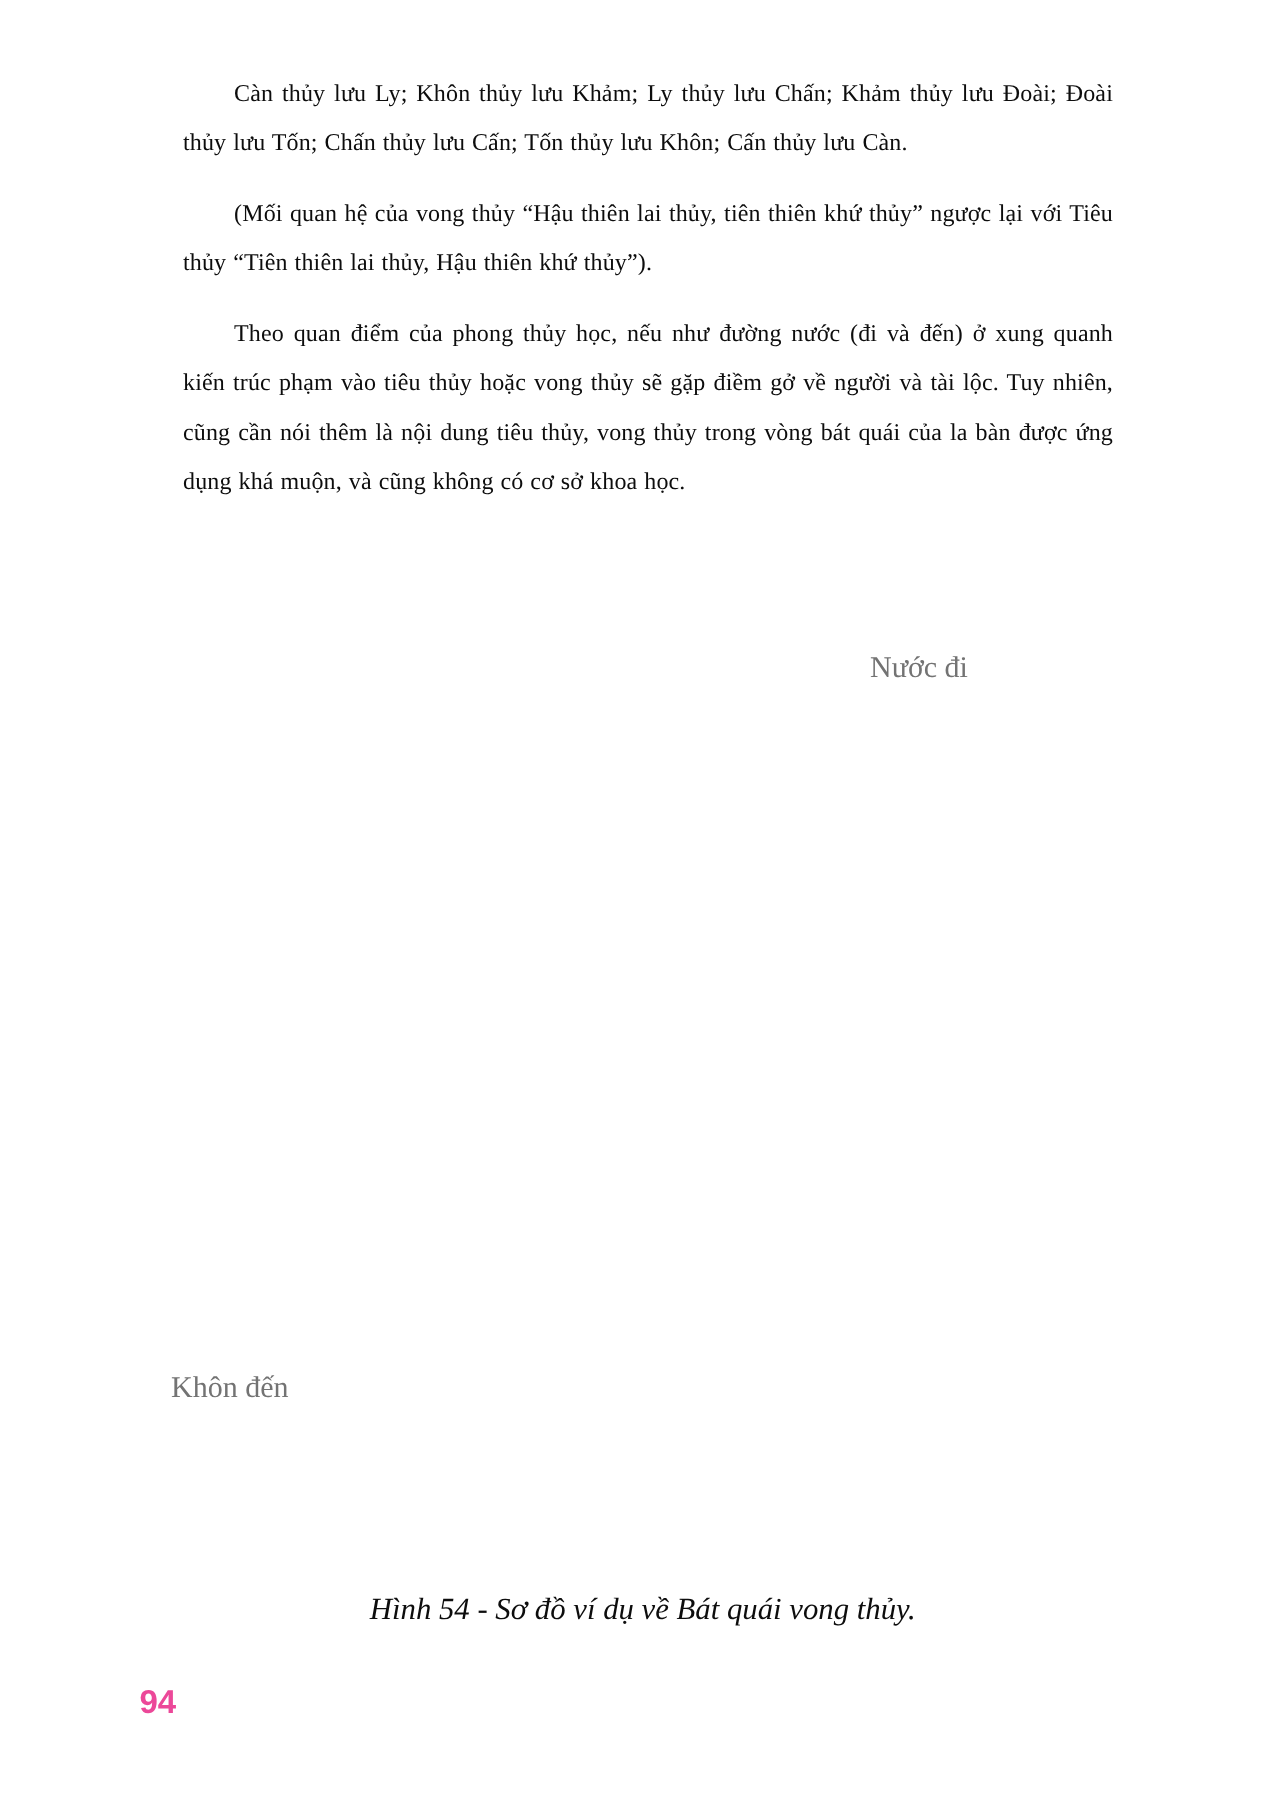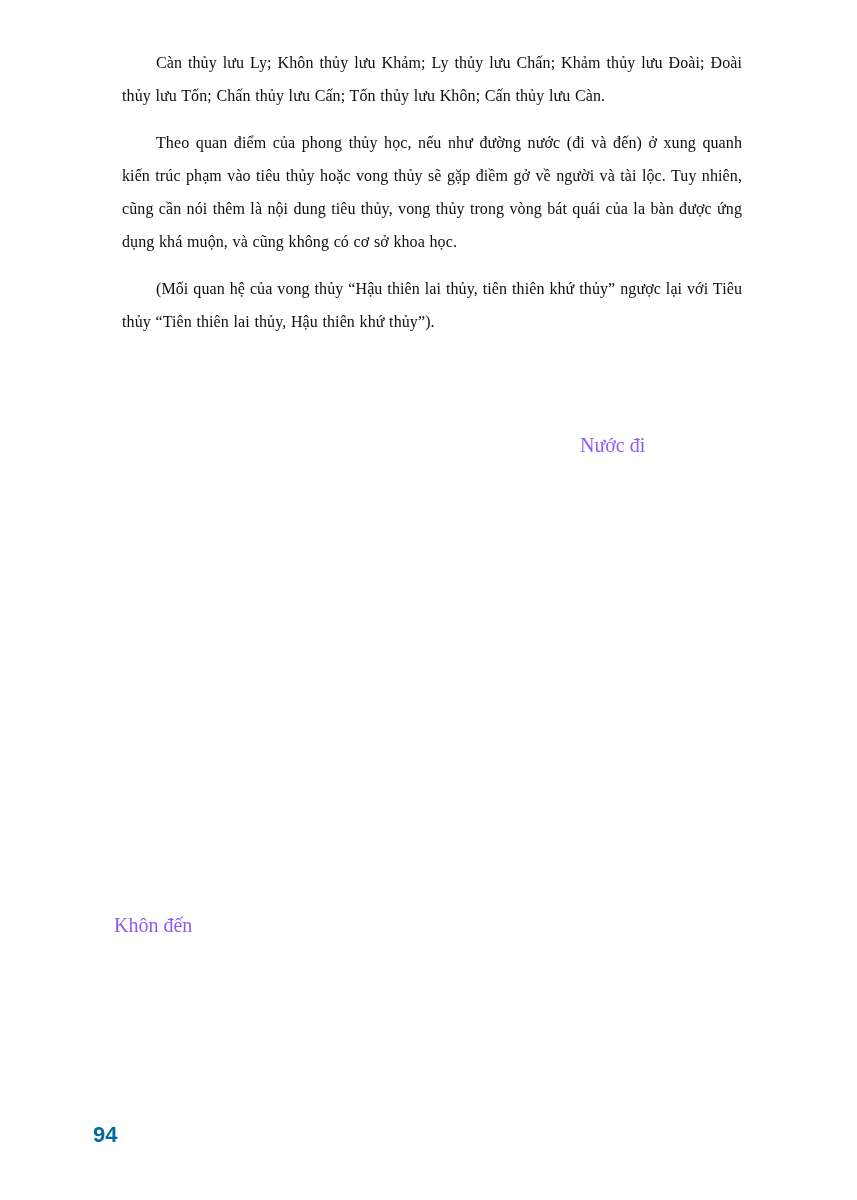--- a/index.html
+++ b/index.html
@@ -48,21 +48,21 @@
     top: 405px;
     width: 857px;
     height: 670px;
   }
   .figure svg { display: block; }
 
   .fig-label {
     position: absolute;
     font-size: 20px;
     line-height: 24px;
-    color: #8b5cf6;
+    color: #737373;
     white-space: nowrap;
   }
   #label-nuoc-di  { left: 580px; top: 430px; }
   #label-nuoc-den { left: 114px; top: 913px; }
 
   .caption {
     position: absolute;
     left: 0;
     top: 1062px;
     width: 857px;
@@ -73,40 +73,40 @@
     white-space: nowrap;
   }
 
   .page-number {
     position: absolute;
     left: 93px;
     top: 1122px;
     font-family: "Liberation Sans", "DejaVu Sans", sans-serif;
     font-weight: bold;
     font-size: 22px;
-    color: #0369a1;
+    color: #ec4899;
   }
 
   
   .mtn-text {
     font-family: "DejaVu Sans", "Liberation Sans", sans-serif;
     font-size: 15px;
     font-weight: bold;
     fill: #000;
   }
 </style>
 </head>
 <body>
 
 <div class="page">
 
   <div class="text-block" style="top:46px;">
     <p class="para">Càn thủy lưu Ly; Khôn thủy lưu Khảm; Ly thủy lưu Chấn; Khảm thủy lưu Đoài; Đoài thủy lưu Tốn; Chấn thủy lưu Cấn; Tốn thủy lưu Khôn; Cấn thủy lưu Càn.</p>
+    <p class="para">(Mối quan hệ của vong thủy “Hậu thiên lai thủy, tiên thiên khứ thủy” ngược lại với Tiêu thủy “Tiên thiên lai thủy, Hậu thiên khứ thủy”).</p>
     <p class="para">Theo quan điểm của phong thủy học, nếu như đường nước (đi và đến) ở xung quanh kiến trúc phạm vào tiêu thủy hoặc vong thủy sẽ gặp điềm gở về người và tài lộc. Tuy nhiên, cũng cần nói thêm là nội dung tiêu thủy, vong thủy trong vòng bát quái của la bàn được ứng dụng khá muộn, và cũng không có cơ sở khoa học.</p>
-    <p class="para">(Mối quan hệ của vong thủy “Hậu thiên lai thủy, tiên thiên khứ thủy” ngược lại với Tiêu thủy “Tiên thiên lai thủy, Hậu thiên khứ thủy”).</p>
   </div>
 
   <div class="figure">
     <svg width="857" height="670" viewBox="0 -405 857 670" xmlns="http://www.w3.org/2000/svg">
 
       <g stroke="#000" fill="none" stroke-width="1.6">
 
         <path d="M 362 484 L 523 800"></path>
 
         <path d="M 152 738 L 470 840"></path>
@@ -286,16 +286,17 @@
           </g>
 
         <rect x="524" y="865" width="42" height="30" fill="#fff" stroke="#000" stroke-width="3.4"></rect>
       </g>
     </svg>
 
     <div class="fig-label" id="label-nuoc-di" style="position:absolute;left:580px;top:28px;">Nước đi</div>
     <div class="fig-label" id="label-nuoc-den" style="position:absolute;left:114px;top:508px;">Khôn đến</div>
   </div>
 
+  <div class="caption">Hình 54 - Sơ đồ ví dụ về Bát quái vong thủy.</div>
 
   <div class="page-number">94</div>
 
 </div>
 
 </body></html>

